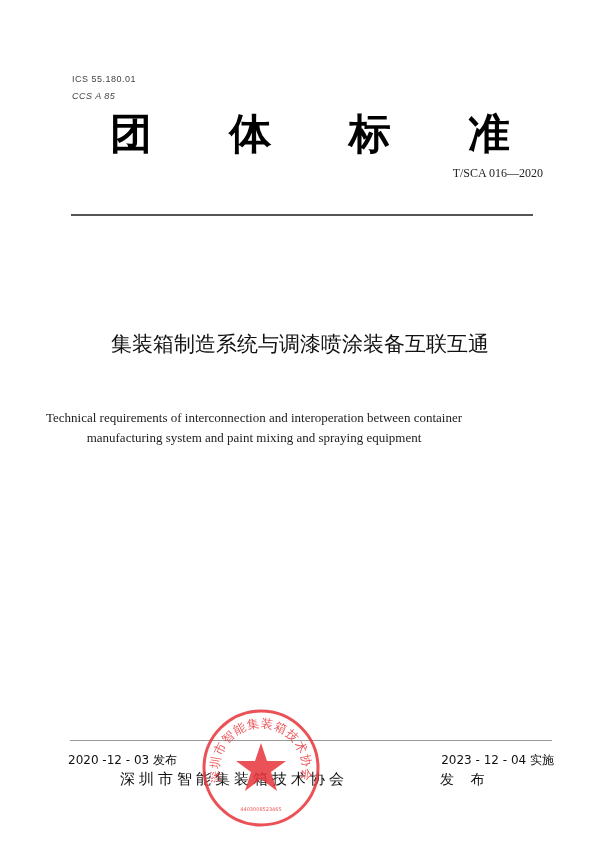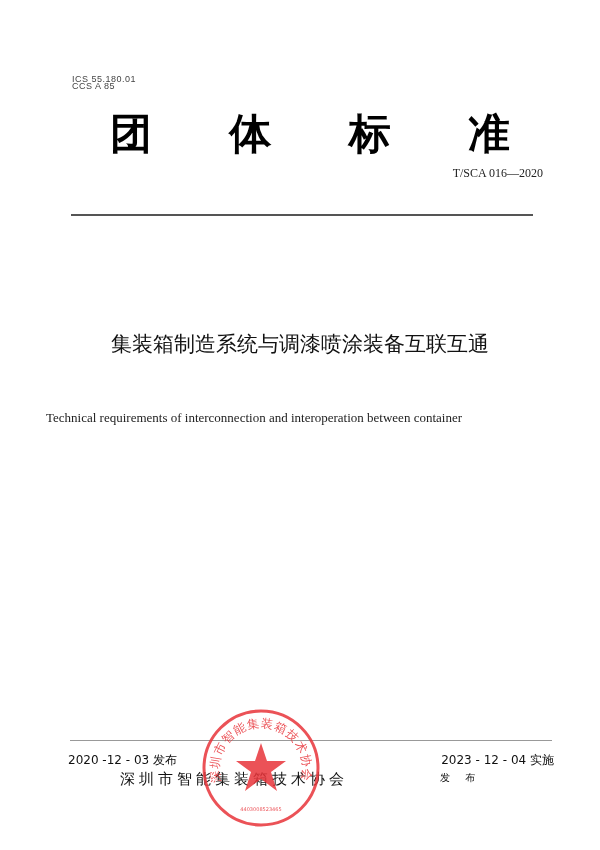--- a/index.html
+++ b/index.html
@@ -7,46 +7,47 @@
     .abs { position: absolute; }
     .cls { left: 72px; font-size: 9px; color: #444; letter-spacing: 0.5px; font-family: "Liberation Sans", sans-serif; margin-top: 44px; }
     .title-row { top: 104px; left: 110px; width: 400px; height: 60px; display: flex; justify-content: space-between; align-items: center; }
     .title-row span { font-size: 42px; font-weight: bold; color: #000; font-family: "DejaVu Sans", sans-serif; }
     .std-no { top: 166px; right: 57px; font-size: 12px; color: #222; font-family: "Liberation Serif", serif; }
     .rule { height: 1.5px; background: #555; }
     .main-title { top: 328px; left: 0; width: 600px; text-align: center; font-size: 21px; line-height: 32px; color: #111; }
     .en-title { top: 408px; left: 0; width: 508px; text-align: center; font-size: 13px; line-height: 20px; color: #222; font-family: "Liberation Serif", serif; }
     .date { top: 716px; font-size: 12px; color: #111; font-family: "DejaVu Sans", sans-serif; margin-top: 36px; }
     .publisher { top: 770px; left: 120px; font-size: 15px; letter-spacing: 4px; color: #111; }
-    .pub-label { top: 771px; left: 440px; font-size: 10px; letter-spacing: 6px; color: #111; }
+    .pub-label { top: 771px; left: 440px; font-size: 14px; letter-spacing: 6px; color: #111; }
     .seal { left: 200px; top: 707px; width: 122px; height: 122px; }
   </style>
 </head>
 <body>
 
 <div class="abs cls" style="top:30px;">ICS 55.180.01</div>
-<div class="abs cls" style="top:37px;">CCS A 85</div>
+<div class="abs cls" style="top:47px;font-style:italic;">CCS A 85</div>
 
 <div class="abs title-row">
   <span>团</span>
   <span>体</span>
   <span>标</span>
   <span>准</span>
 </div>
 
 <div class="abs std-no">T/SCA 016—2020</div>
 
 <div class="abs rule" style="top:214px; left:71px; width:462px;"></div>
 
 <div class="abs main-title">
   <div>集装箱制造系统与调漆喷涂装备互联互通</div>
 </div>
 
 <div class="abs en-title">
   <div>Technical requirements of interconnection and interoperation between container</div>
+  <div>manufacturing system and paint mixing and spraying equipment</div>
 </div>
 
 <div class="abs date" style="left:68px;">2020 -12 - 03 发布</div>
 <div class="abs date" style="right:46px;">2023 - 12 - 04 实施</div>
 
 <div class="abs rule" style="top:740px; left:70px; width:482px; background:#999; height:1px;"></div>
 
 <div class="abs publisher">深圳市智能集装箱技术协会</div>
 <div class="abs pub-label">发 布</div>
 

